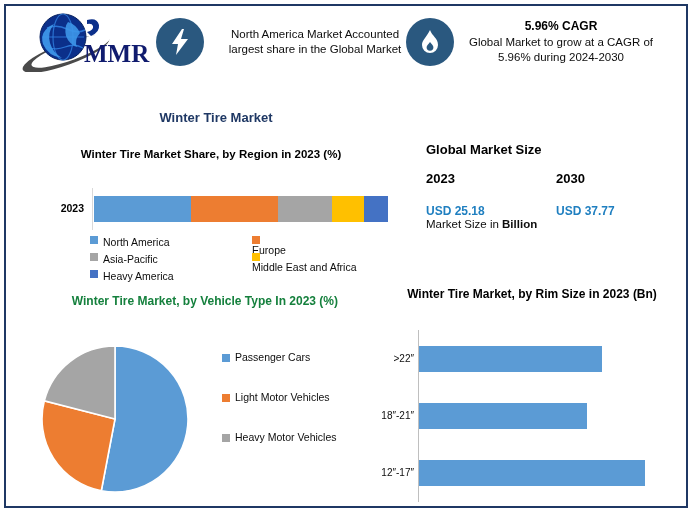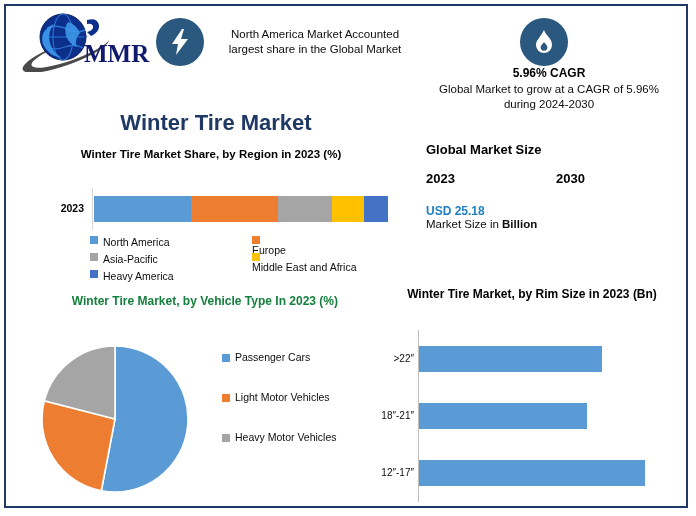--- a/index.html
+++ b/index.html
@@ -13,33 +13,33 @@
     border:2px solid #1F3864;background:#ffffff;box-sizing:border-box;
   }
 
   
   .header{position:absolute;left:0;top:0;width:680px;height:86px;}
   .logo{position:absolute;left:12px;top:4px;width:132px;height:62px;}
   .logo svg{display:block;}
 
   .kpi{position:absolute;top:12px;display:flex;align-items:center;}
   .kpi.k1{left:150px;width:260px;}
-  .kpi.k2{left:412px;width:252px;flex-direction:column;}
+  .kpi.k2{left:400px;width:252px;}
   .circ{
     width:48px;height:48px;border-radius:50%;background:#2A587F;
     flex:0 0 48px;display:flex;align-items:center;justify-content:center;
   }
   .kpi-txt{margin-left:10px;text-align:center;flex:1;
     font-size:11.5px;color:#0d0d0d;line-height:1.32;}
   .kpi-head{font-weight:bold;font-size:12px;color:#000;display:block;}
 
   
   .main-title{
     position:absolute;left:0;top:104px;width:420px;text-align:center;
-    font-size:22px;font-weight:bold;color:#1F3864;
+    font-size:13px;font-weight:bold;color:#1F3864;
   }
 
   
   .region{position:absolute;left:8px;top:140px;width:404px;height:142px;}
   .region .ttl{
     text-align:center;font-size:11.5px;font-weight:bold;color:#000;
     line-height:1.45;width:350px;margin-left:22px;
   }
   .bar-area{position:absolute;left:0;top:42px;width:404px;height:44px;}
   .cat-lab{
@@ -173,20 +173,21 @@
   </div>
 
   <div class="gms">
     <div class="gms-title">Global Market Size</div>
     <div class="gms-years">
       <div>2023</div>
       <div>2030</div>
     </div>
     <div class="gms-vals">
       <div>USD 25.18</div>
+      <div>USD 37.77</div>
     </div>
     <div class="gms-foot">
       <span>Market Size in </span><b>Billion</b>
     </div>
   </div>
 
   <div class="pie-panel">
     <div class="pie-title">Winter Tire Market, by Vehicle Type In 2023 (%)</div>
     <div class="pie-wrap">
       <svg id="pie-svg" width="150" height="150" viewBox="0 0 150 150">

